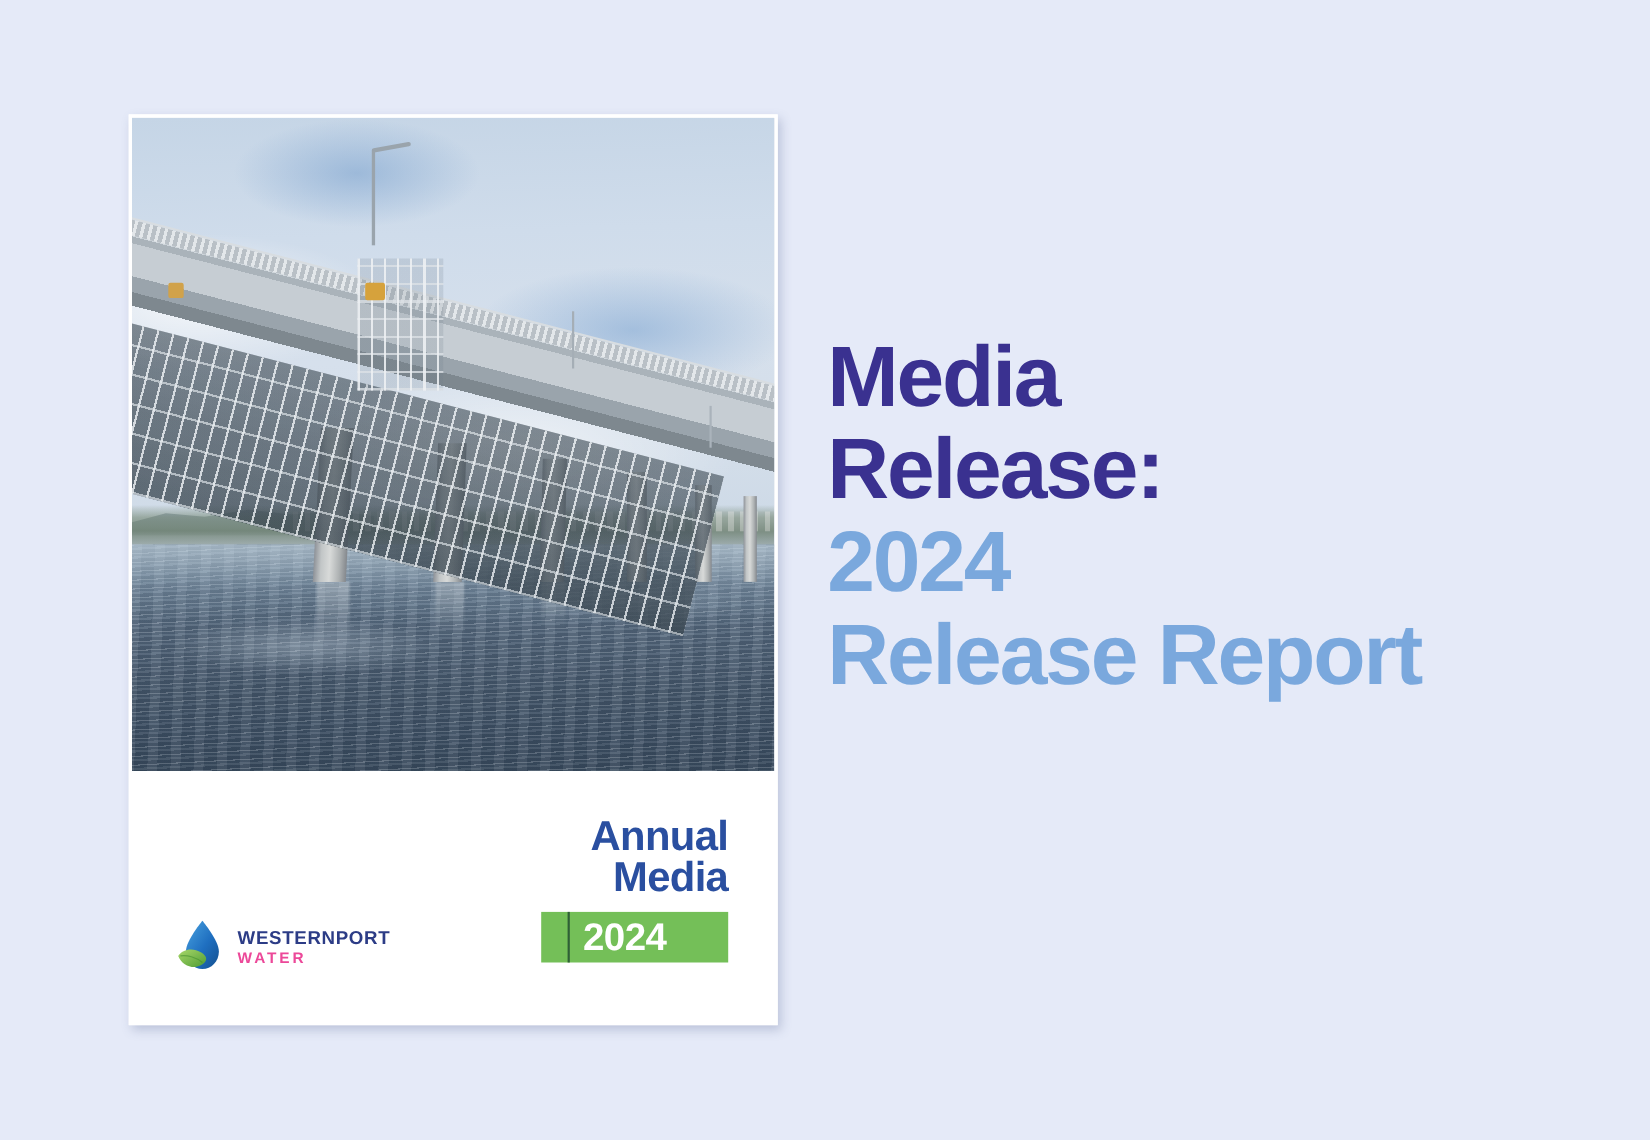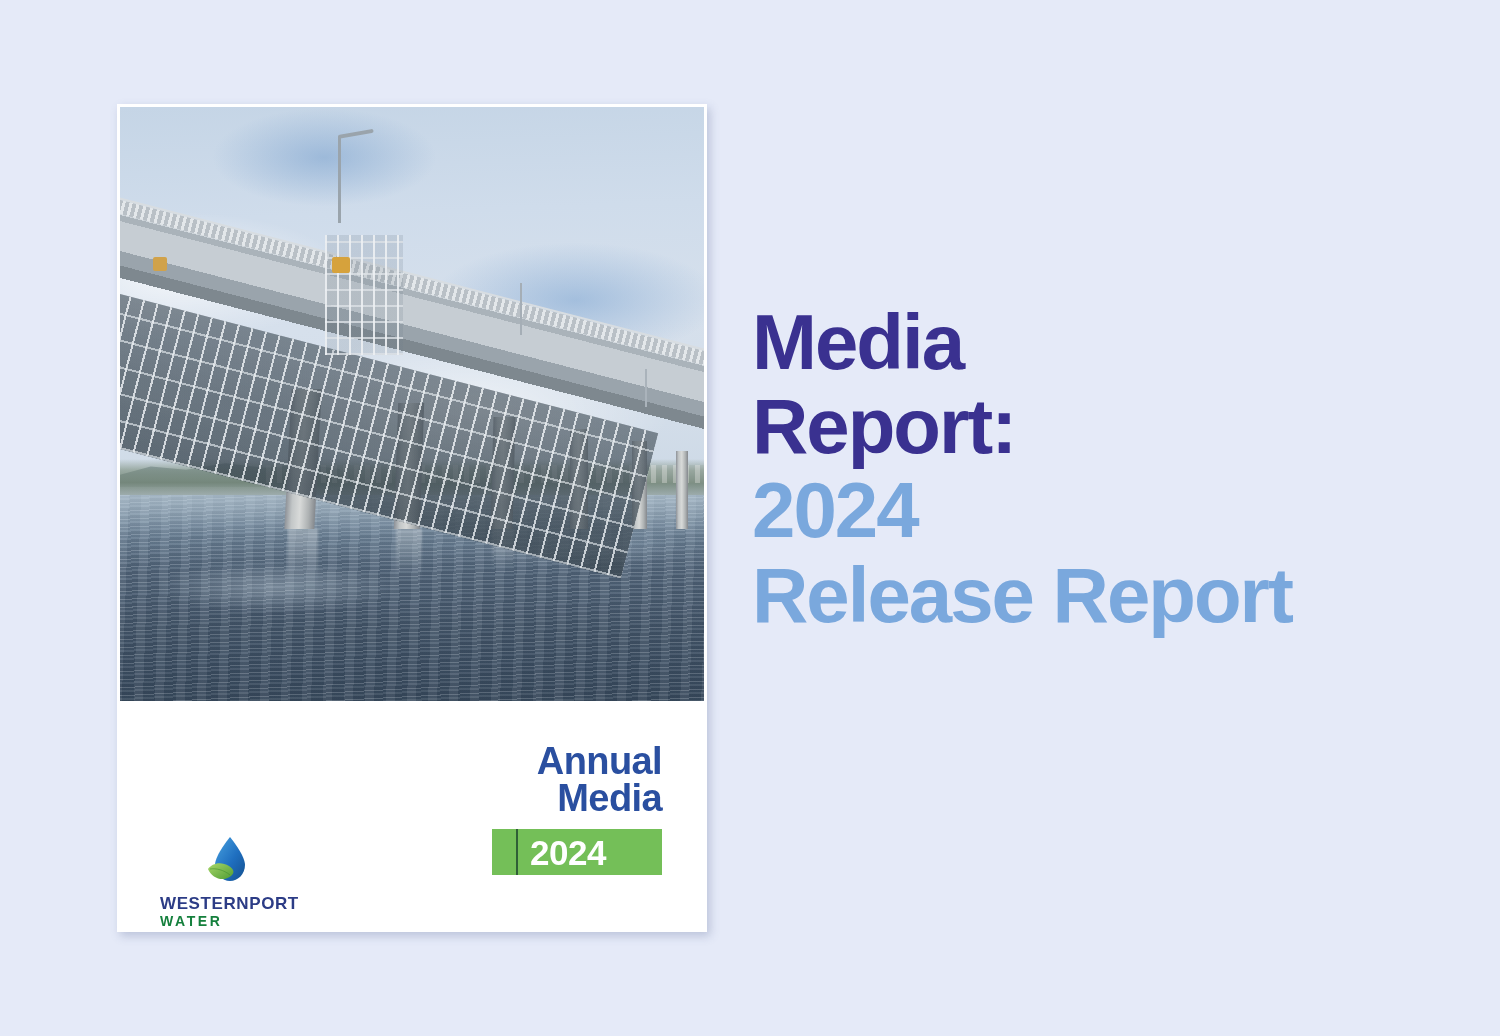--- a/index.html
+++ b/index.html
@@ -284,35 +284,34 @@
   }
 
   
   .logo-lockup {
     position: absolute;
     left: 40px;
     top: 134px;
     display: flex;
     align-items: center;
     gap: 10px;
-    flex-direction: column;
   }
   .logo-mark { width: 46px; height: 50px; display: block; }
   .logo-words { display: flex; flex-direction: column; line-height: 1; }
   .logo-word-top {
     font-size: 17px;
     font-weight: 700;
     letter-spacing: 0.6px;
     color: #2c3c86;
   }
   .logo-word-bottom {
     font-size: 14px;
     font-weight: 700;
     letter-spacing: 2.6px;
-    color: #15803d;
+    color: #ec4899;
     margin-top: 2px;
   }
 
   
   .cover-title-block {
     position: absolute;
     right: 42px;
     top: 42px;
     text-align: right;
     width: 170px;
@@ -438,18 +437,18 @@
         <div class="cover-year-band">
           <span class="cover-year">2024</span>
         </div>
       </div>
 
     </div>
   </div>
 
   <div class="headline">
     <div class="headline-line headline-primary">Media</div>
-    <div class="headline-line headline-primary">Report:</div>
+    <div class="headline-line headline-primary">Release:</div>
     <div class="headline-line headline-secondary">2024</div>
     <div class="headline-line headline-secondary">Release Report</div>
   </div>
 
 </div>
 
 </body></html>

